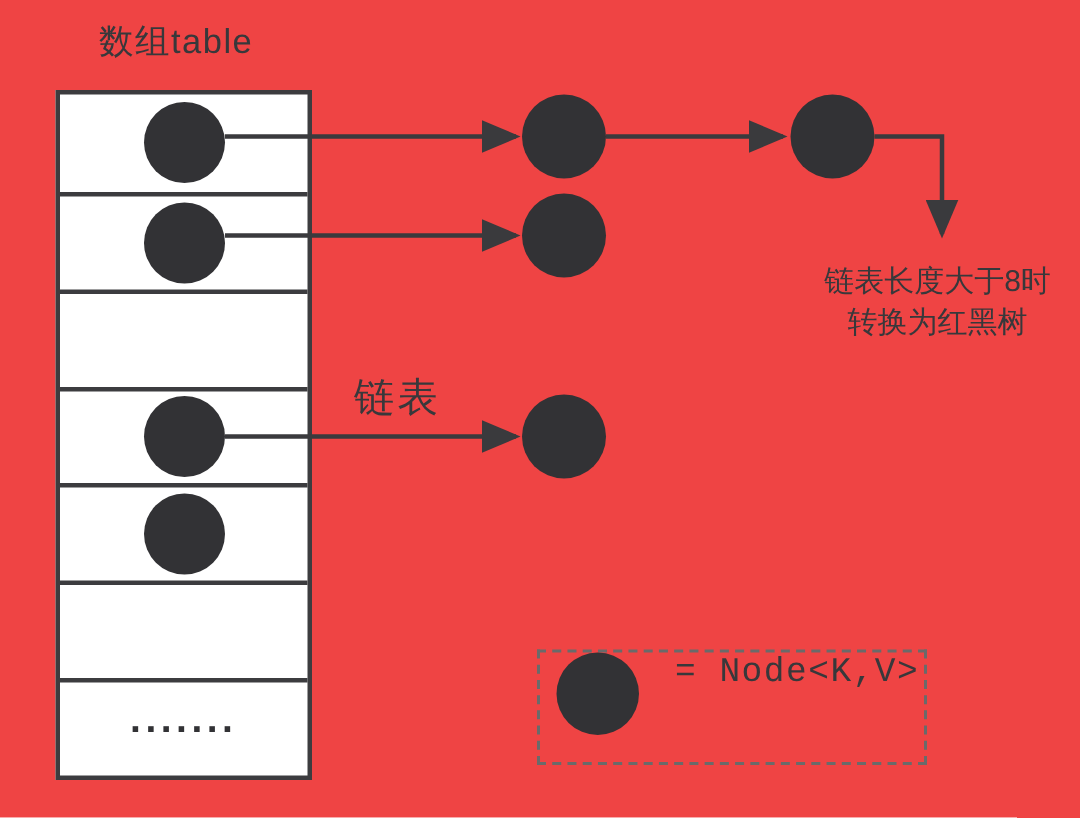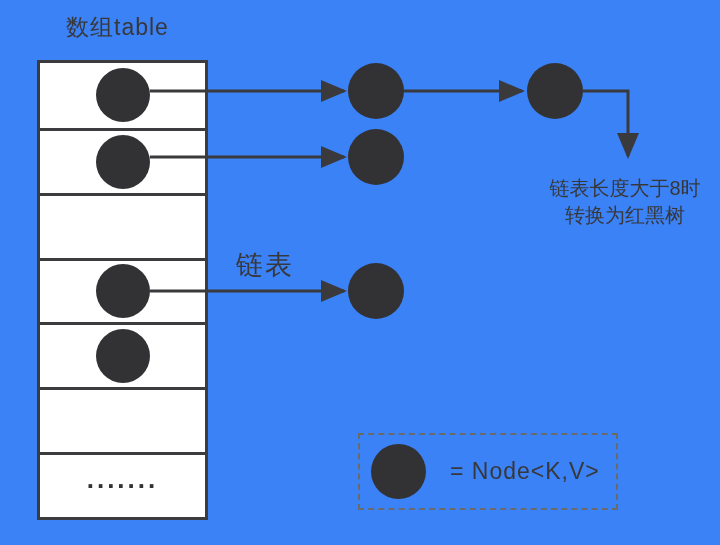--- a/index.html
+++ b/index.html
@@ -4,21 +4,21 @@
 <style>
   html, body {
     margin: 0;
     padding: 0;
     background: #ffffff;
   }
   .canvas {
     position: relative;
     width: 720px;
     height: 545px;
-    background: #3b82f6;
+    background: #ef4444;
     font-family: "Liberation Sans", "DejaVu Sans", sans-serif;
     color: #38383b;
     overflow: hidden;
   }
   .title {
     position: absolute;
     left: 66px;
     top: 12px;
     font-size: 23px;
     letter-spacing: 1px;
@@ -98,21 +98,21 @@
   }
   
   .legend {
     position: absolute;
     left: 358px;
     top: 433px;
     width: 256px;
     height: 73px;
     border: 2px dashed #6a6a6a;
     display: flex;
-    align-items: center;
+    font-family: Liberation Mono, monospace;
   }
   .legend .node-circle {
     width: 55px;
     height: 55px;
     margin-left: 11px;
     flex: 0 0 auto;
   }
   .legend-text {
     margin-left: 24px;
     font-size: 23px;

